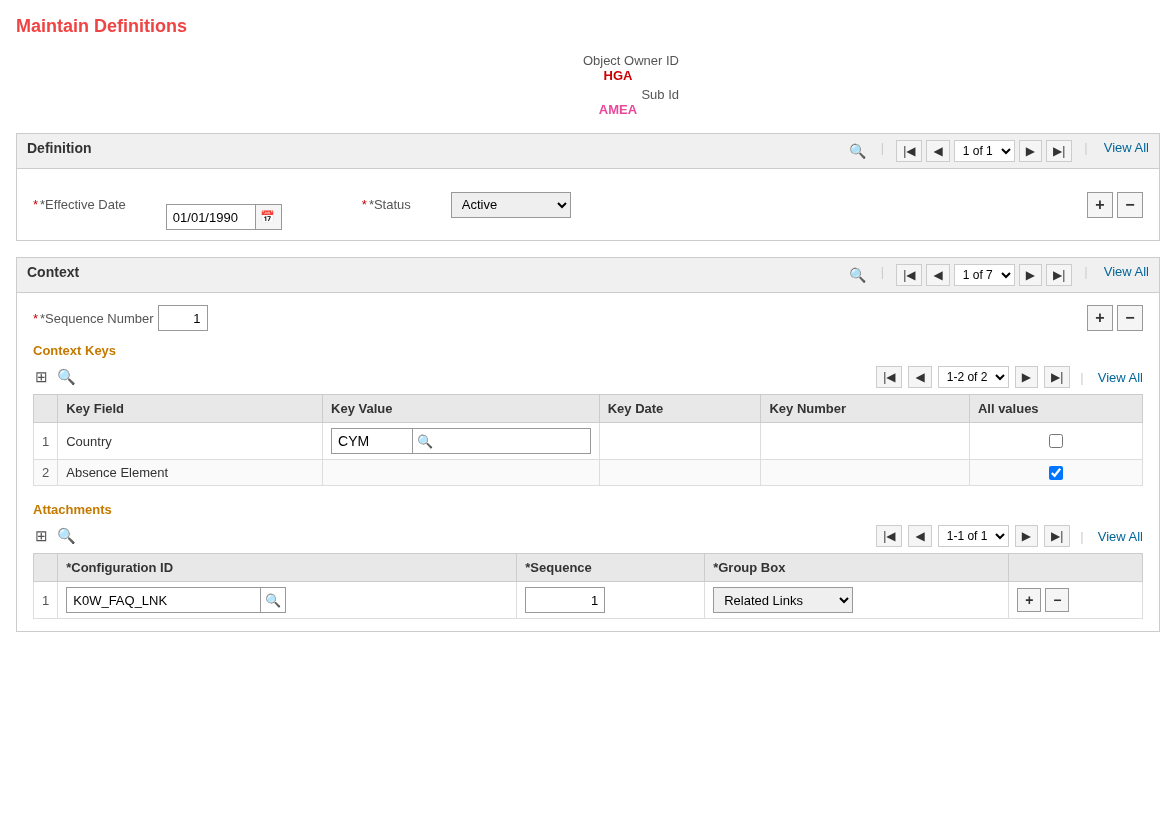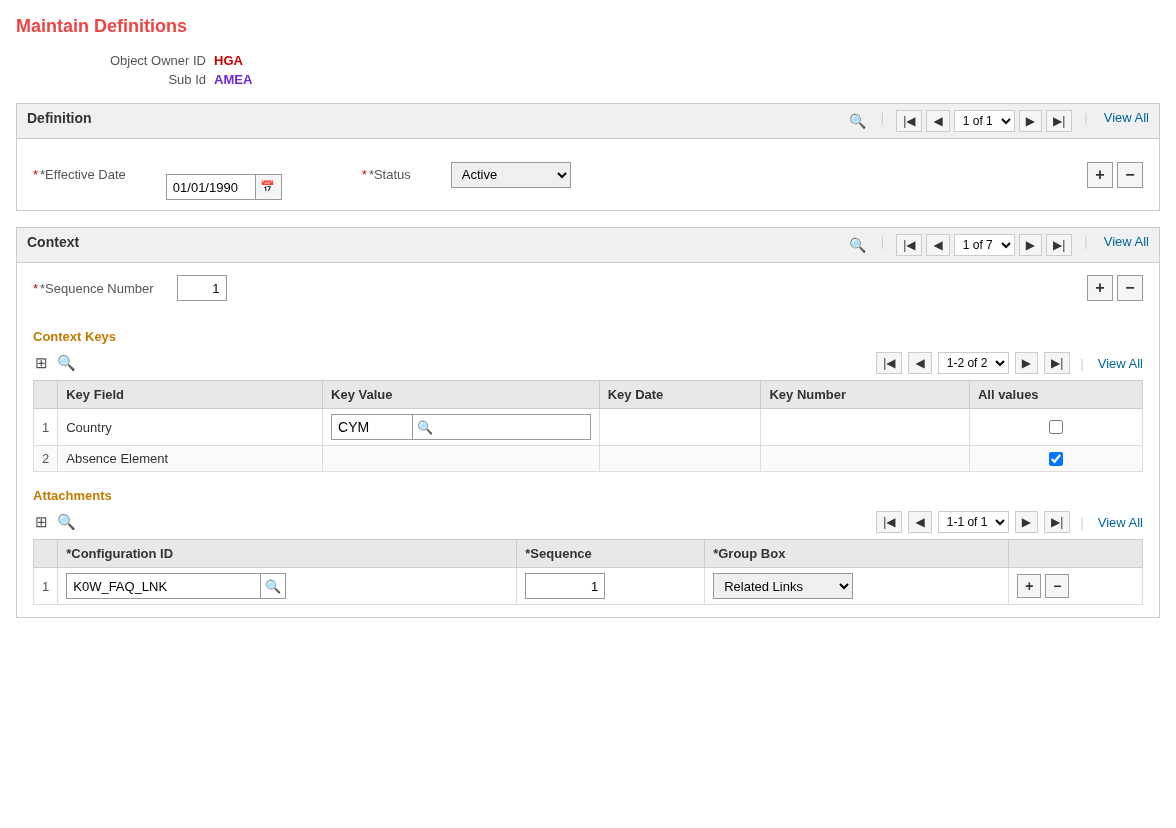--- a/index.html
+++ b/index.html
@@ -1,24 +1,24 @@
 <!DOCTYPE html>
 <html><head>
   <meta charset="utf-8">
   <style>
     * { box-sizing: border-box; margin: 0; padding: 0; }
     body { font-family: Arial, sans-serif; font-size: 13px; color: #333; background: #fff; padding: 16px; }
 
     h1 { font-size: 18px; font-weight: bold; color: #ef4444; margin-bottom: 16px; }
 
     .meta-section { margin-bottom: 16px; padding-left: 60px; }
-    .meta-row { display: flex; align-items: center; margin-bottom: 4px; }
+    .meta-row { display: flex; align-items: center; margin-bottom: 4px; flex-direction: column; }
     .meta-label { width: 130px; text-align: right; color: #555; margin-right: 8px; font-size: 13px; }
     .meta-value-hga { color: #c00; font-weight: bold; }
-    .meta-value-amea { color: #6d28d9; font-weight: bold; }
+    .meta-value-amea { color: #ec4899; font-weight: bold; }
 
     .section-box { border: 1px solid #ccc; margin-bottom: 16px; }
     .section-header { background: #f0f0f0; border-bottom: 1px solid #ccc; padding: 6px 10px; display: flex; gap: 8px; }
     .section-title { font-weight: bold; font-size: 14px; flex: 1; }
 
     .nav-controls { display: flex; align-items: center; gap: 4px; margin-left: auto; }
     .nav-btn { border: 1px solid #ccc; background: #f5f5f5; cursor: pointer; padding: 2px 6px; font-size: 12px; color: #333; min-width: 22px; height: 22px; display: flex; align-items: center; justify-content: center; }
     .nav-select { border: 1px solid #ccc; background: #fff; padding: 2px 4px; font-size: 12px; height: 22px; cursor: pointer; }
     .nav-sep { color: #ccc; margin: 0 4px; }
     .view-all { color: #069; cursor: pointer; font-size: 13px; text-decoration: none; margin-left: 4px; }
@@ -133,21 +133,21 @@
         <option>1 of 7</option>
       </select>
       <button class="nav-btn">▶</button>
       <button class="nav-btn">▶|</button>
     </div>
     <span class="nav-sep">|</span>
     <a class="view-all">View All</a>
   </div>
   <div class="section-body">
 
-    <div style="display:flex; align-items:center; gap:23px; margin-bottom:28px;">
+    <div style="display:flex; align-items:center; gap:4px; margin-bottom:12px;">
       <label class="form-label required-label">*Sequence Number</label>
       <input type="text" class="text-input" style="width: 50px; text-align: right;" value="1">
       <div class="add-remove-btns">
         <button class="add-btn">+</button>
         <button class="remove-btn">−</button>
       </div>
     </div>
 
     <div class="subsection-title">Context Keys</div>
     <div class="toolbar">

